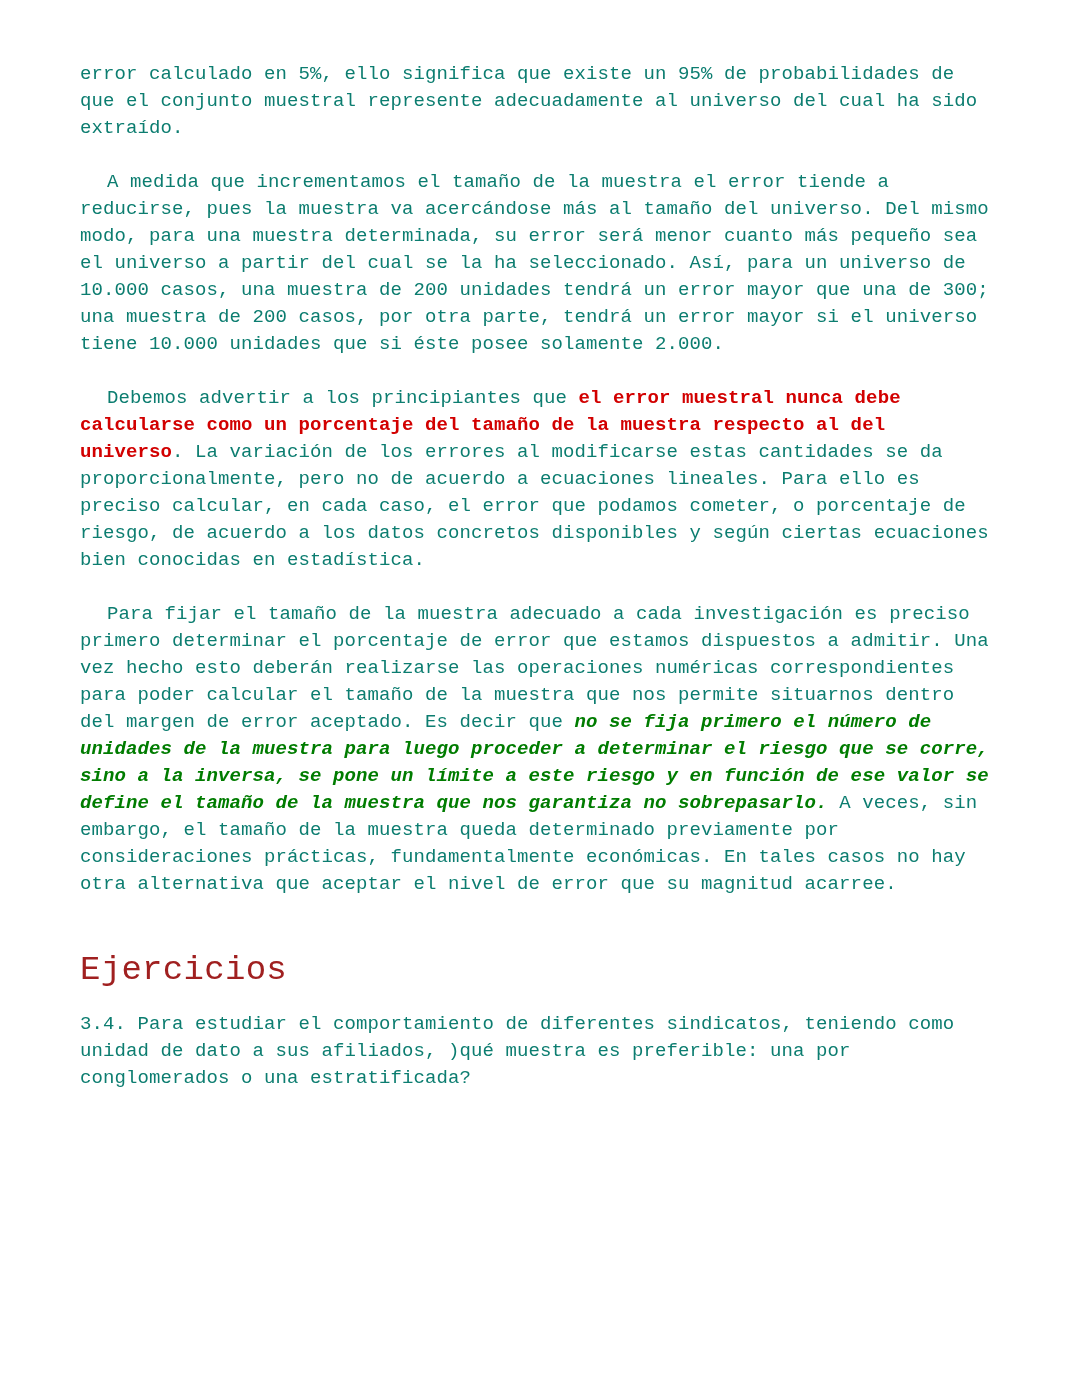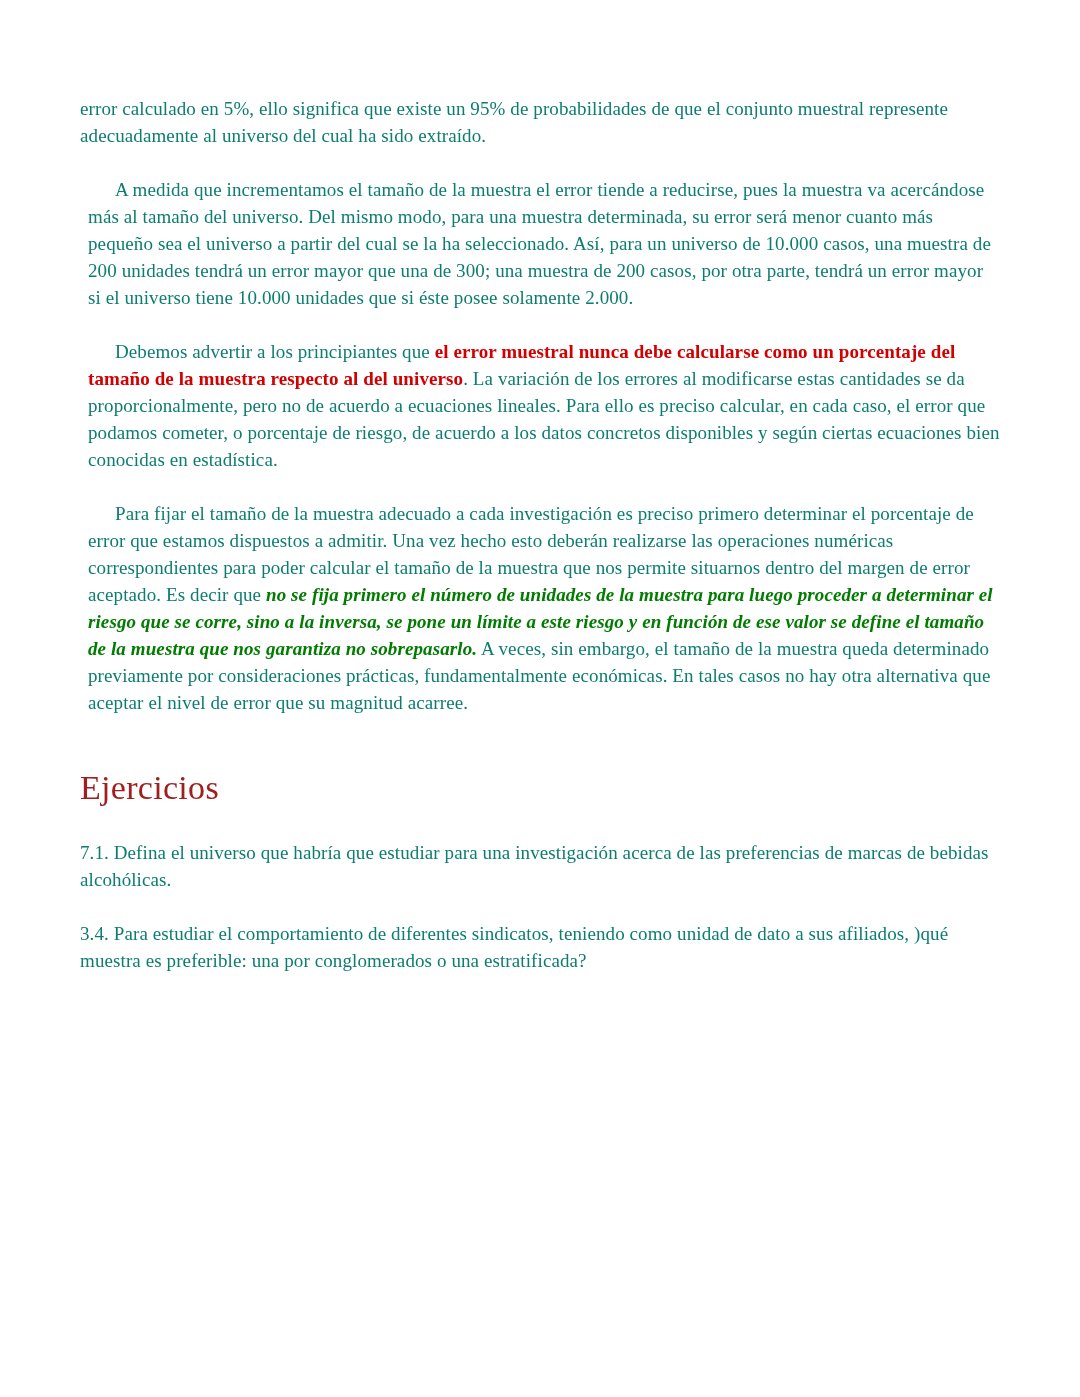--- a/index.html
+++ b/index.html
@@ -8,38 +8,38 @@
     --emph-green:#007c00;
     --heading-red:#a02020;
     --page-bg:#ffffff;
   }
   *{box-sizing:border-box;}
   html,body{margin:0;padding:0;background:var(--page-bg);}
   .page{
     width:1080px;
     min-height:1397px;
     background:var(--page-bg);
-    padding:95px 80px 60px 80px;
-    font-family:Liberation Serif, serif;
+    padding:61px 80px 60px 80px;
+    font-family:Liberation Mono, monospace;
     color:var(--body-text);
     font-size:19px;
     line-height:27px;
     letter-spacing:0.1px;
   }
   .para{margin:0 0 27px 0;}
-  .para.indent{text-indent:27px;margin-left:8px;}
+  .para.indent{text-indent:27px;}
   .run-normal{color:var(--body-text);}
   .run-bold-red{color:var(--emph-red);font-weight:bold;}
   .run-bold-italic-green{color:var(--emph-green);font-weight:bold;font-style:italic;}
   .section-heading{
     color:var(--heading-red);
     font-size:34px;
     font-weight:400;
     line-height:1.2;
-    margin:52px 0 30px 0;
+    margin:52px 0 20px 0;
     letter-spacing:0.3px;
   }
   .exercises .para{margin-bottom:27px;}
 </style>
 </head>
 <body>
 
 <div class="page">
 
   <div class="body-text">
@@ -48,19 +48,18 @@
 
     <p class="para indent"><span class="run-normal">A medida que incrementamos el tamaño de la muestra el error tiende a reducirse, pues la muestra va acercándose más al tamaño del universo. Del mismo modo, para una muestra determinada, su error será menor cuanto más pequeño sea el universo a partir del cual se la ha seleccionado. Así, para un universo de 10.000 casos, una muestra de 200 unidades tendrá un error mayor que una de 300; una muestra de 200 casos, por otra parte, tendrá un error mayor si el universo tiene 10.000 unidades que si éste posee solamente 2.000.</span></p>
 
     <p class="para indent"><span class="run-normal">Debemos advertir a los principiantes que </span><span class="run-bold-red">el error muestral nunca debe calcularse como un porcentaje del tamaño de la muestra respecto al del universo</span><span class="run-normal">. La variación de los errores al modificarse estas cantidades se da proporcionalmente, pero no de acuerdo a ecuaciones lineales. Para ello es preciso calcular, en cada caso, el error que podamos cometer, o porcentaje de riesgo, de acuerdo a los datos concretos disponibles y según ciertas ecuaciones bien conocidas en estadística.</span></p>
 
     <p class="para indent"><span class="run-normal">Para fijar el tamaño de la muestra adecuado a cada investigación es preciso primero determinar el porcentaje de error que estamos dispuestos a admitir. Una vez hecho esto deberán realizarse las operaciones numéricas correspondientes para poder calcular el tamaño de la muestra que nos permite situarnos dentro del margen de error aceptado. Es decir que </span><span class="run-bold-italic-green">no se fija primero el número de unidades de la muestra para luego proceder a determinar el riesgo que se corre, sino a la inversa, se pone un límite a este riesgo y en función de ese valor se define el tamaño de la muestra que nos garantiza no sobrepasarlo.</span><span class="run-normal"> A veces, sin embargo, el tamaño de la muestra queda determinado previamente por consideraciones prácticas, fundamentalmente económicas. En tales casos no hay otra alternativa que aceptar el nivel de error que su magnitud acarree.</span></p>
 
     <h1 class="section-heading">Ejercicios</h1>
 
     <div class="exercises">
-      <p class="para"><span class="run-normal">7.1. Defina el universo que habría que estudiar para una investigación acerca de las preferencias de marcas de bebidas alcohólicas.</span></p>
       <p class="para"><span class="run-normal">3.4. Para estudiar el comportamiento de diferentes sindicatos, teniendo como unidad de dato a sus afiliados, )qué muestra es preferible: una por conglomerados o una estratificada?</span></p>
     </div>
 
   </div>
 
 </div>
 
 </body></html>

